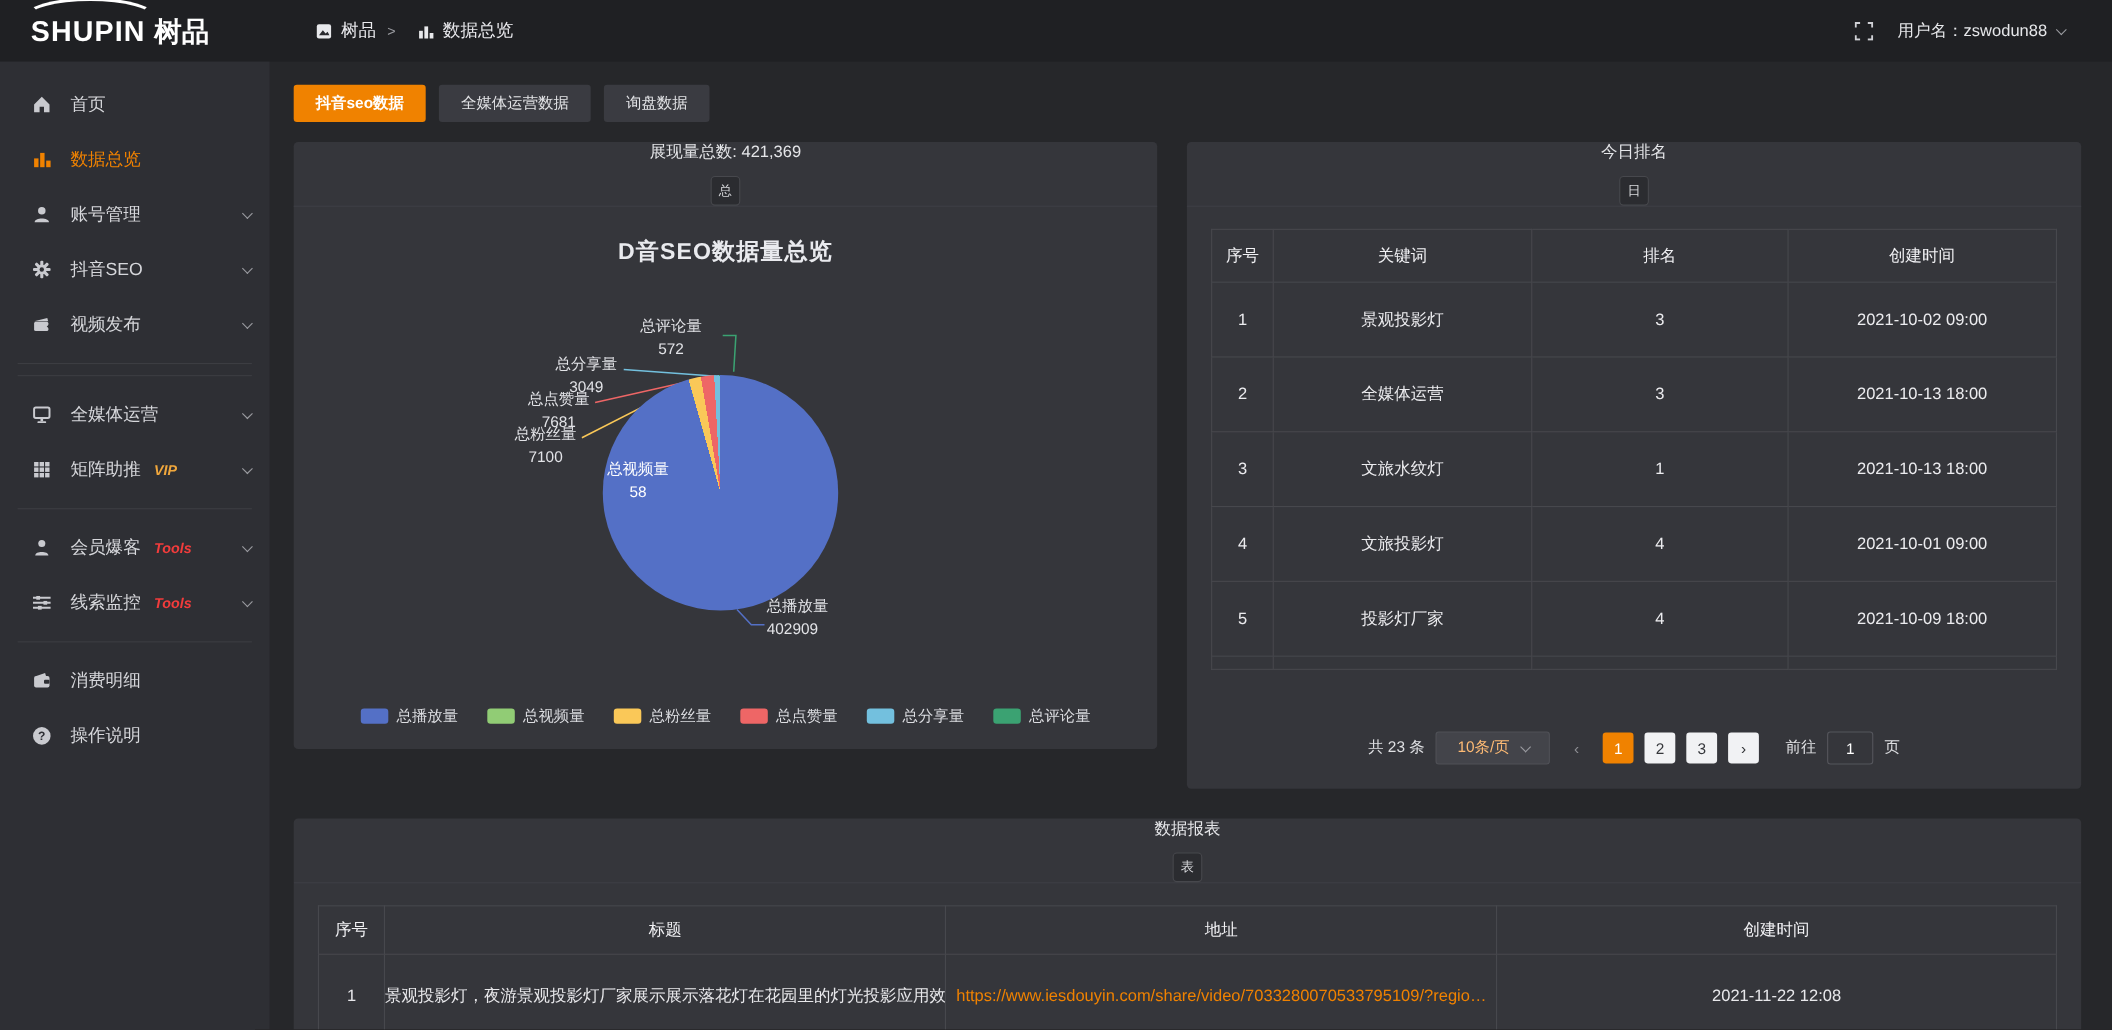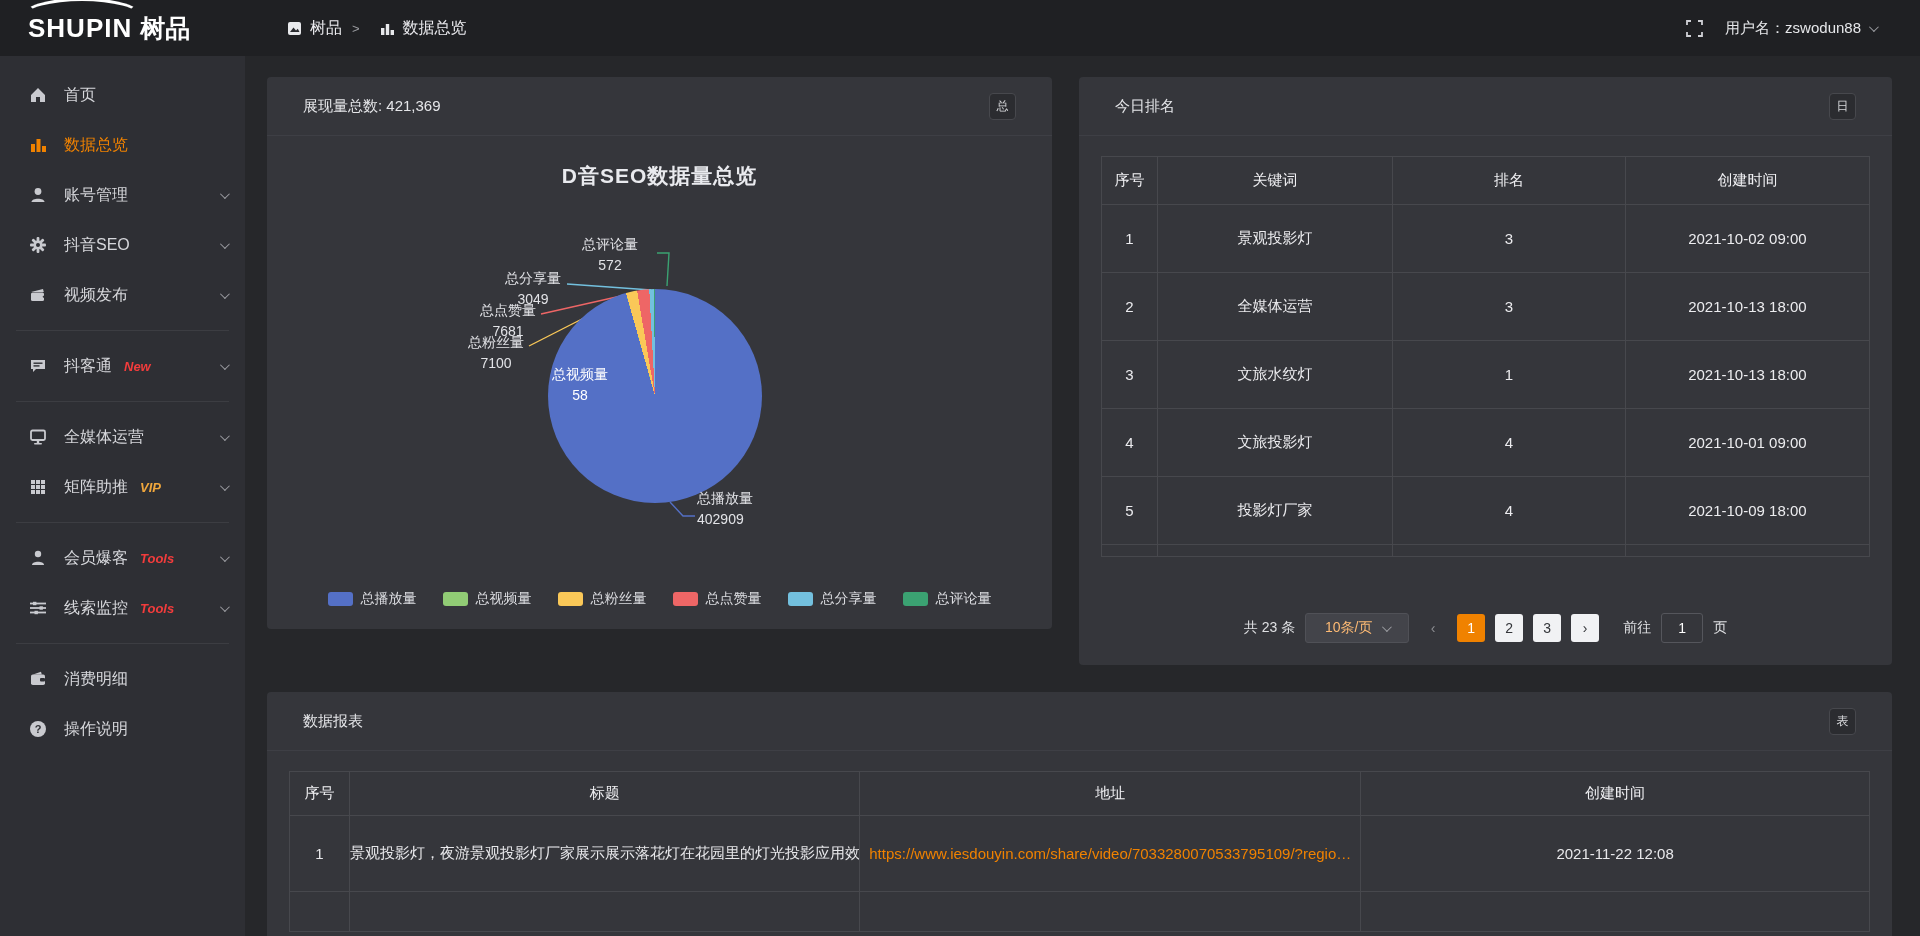--- a/index.html
+++ b/index.html
@@ -37,21 +37,21 @@
   .side-divider { height:1px; background:#3c3d42; margin:10px 16px; }
 
   
   .tabs { display:flex; gap:12px; margin-bottom:18px; }
   .tab { height:34px; padding:0 20px; display:flex; align-items:center; border-radius:3px; font-size:14px; background:#3a3b41; color:#e2e3e6; cursor:pointer; }
   .tab.active { background:#f08200; color:#fff; font-weight:bold; }
 
   
   .row-panels { display:flex; gap:27px; }
   .panel { background:#35363b; border-radius:4px; }
-  .panel-head { height:59px; display:flex; align-items:center; justify-content:space-between; padding:0 36px; border-bottom:1px solid #3e3f45; font-size:15px; color:#e5e6e9; }
+  .panel-head { height:59px; display:flex; align-items:center; justify-content:space-between; padding:0 36px; border-bottom:1px solid #3e3f45; font-size:15px; color:#e5e6e9;flex-direction:column; }
   .corner-btn { width:27px; height:27px; border-radius:4px; background:#2b2c30; border:1px solid #47484d; color:#d8d9dc; font-size:12px; display:flex; align-items:center; justify-content:center; cursor:pointer; }
 
   .panel-overview { width:785px; height:552px; flex:none; }
   .panel-ranking { flex:1; height:588px; display:flex; flex-direction:column; }
 
   
   .chart-area { position:relative; height:492px; }
   .chart-title { text-align:center; padding-top:26px; font-size:21px; font-weight:bold; color:#e9eaee; letter-spacing:1px; }
   .pie { position:absolute; left:281px; top:153px; width:214px; height:214px; border-radius:50%; }
   .leader-svg { position:absolute; left:0; top:0; pointer-events:none; }
@@ -191,32 +191,20 @@
             <path d="M16 8.5 L16 13 L13.5 10.8 Z" fill="#2e2f34"></path>
           </svg>
       </span>
       <span class="s-label">视频发布</span>
       <i class="chev s-chev"></i>
     </div>
 
     <div class="side-divider"></div>
 
 
-    <div class="side-item">
-      <span class="s-icon">
-        <svg width="18" height="18" viewBox="0 0 18 18">
-            <path d="M2 3 H16 V12 H7 L4 15 V12 H2 Z" fill="#c9cacf"></path>
-            <rect x="4.5" y="5.5" width="9" height="1.4" fill="#2e2f34"></rect>
-            <rect x="4.5" y="8.2" width="6" height="1.4" fill="#2e2f34"></rect>
-          </svg>
-      </span>
-      <span class="s-label">抖客通</span>
-      <span class="badge badge-red">New</span>
-      <i class="chev s-chev"></i>
-    </div>
 
     <div class="side-divider"></div>
 
     <div class="side-item">
       <span class="s-icon">
         <svg width="18" height="18" viewBox="0 0 18 18">
             <rect x="2" y="2.5" width="14" height="9.5" rx="1.5" fill="none" stroke="#c9cacf" stroke-width="1.8"></rect>
             <rect x="7.8" y="12" width="2.4" height="3" fill="#c9cacf"></rect>
             <rect x="5" y="15" width="8" height="1.6" rx="0.8" fill="#c9cacf"></rect>
           </svg>
@@ -294,20 +282,25 @@
             <text x="9" y="13" text-anchor="middle" font-size="11" font-weight="bold" fill="#2e2f34">?</text>
           </svg>
       </span>
       <span class="s-label">操作说明</span>
     </div>
 
   </div>
 
   <div class="content">
 
+    <div class="tabs">
+      <div class="tab active">抖音seo数据</div>
+      <div class="tab">全媒体运营数据</div>
+      <div class="tab">询盘数据</div>
+    </div>
 
     <div class="row-panels">
 
       <div class="panel panel-overview">
         <div class="panel-head">
           <span>展现量总数: 421,369</span>
           <span class="corner-btn">总</span>
         </div>
         <div class="chart-area">
           <div class="chart-title">D音SEO数据量总览</div>

